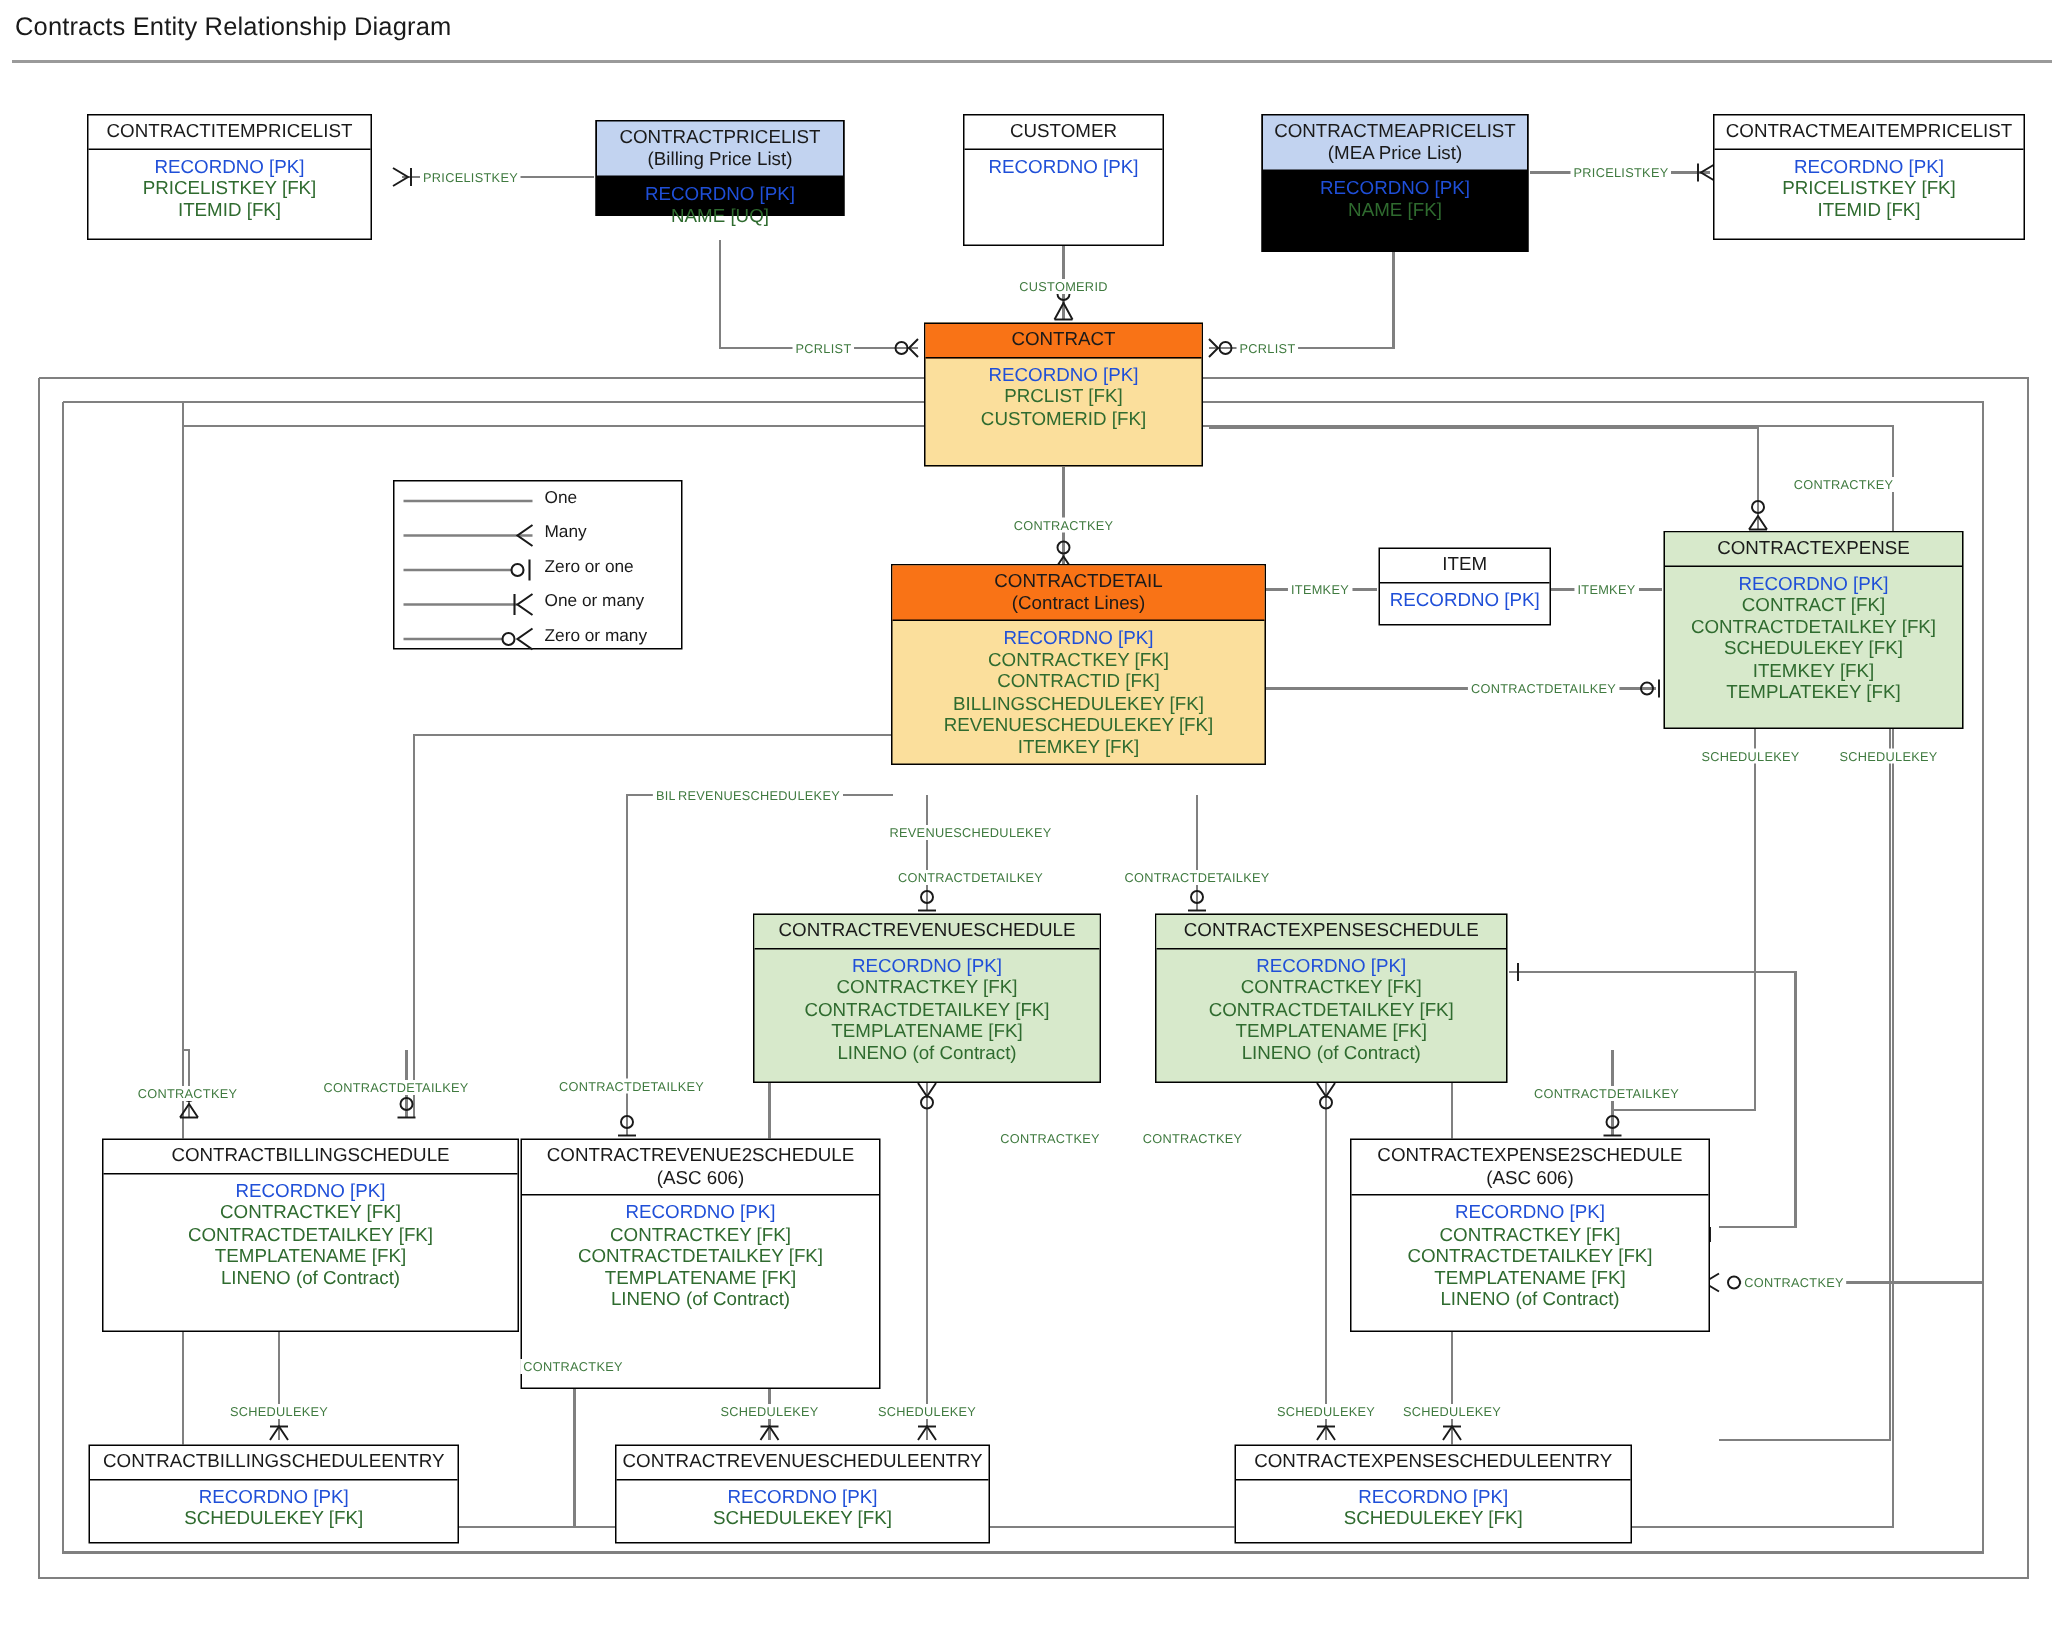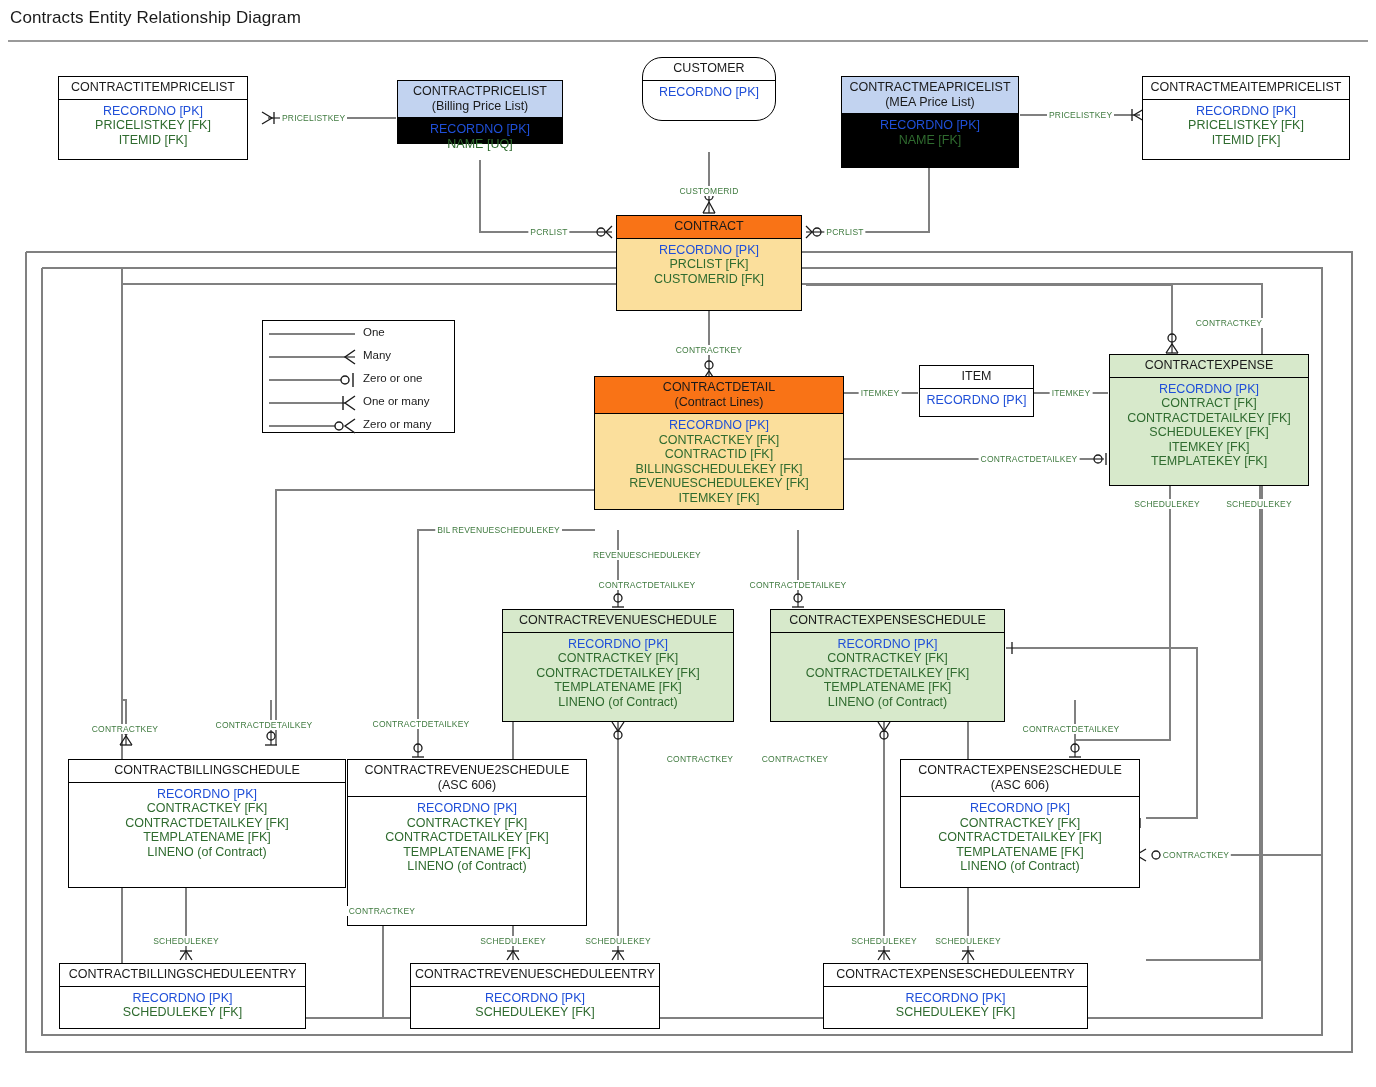--- a/index.html
+++ b/index.html
@@ -249,21 +249,21 @@
     <div class="ehead">
       <span>CONTRACTPRICELIST</span>
       <span class="sub">(Billing Price List)</span>
     </div>
     <div class="ebody">
       <div class="attr pk">RECORDNO [PK]</div>
       <div class="attr fk">NAME [UQ]</div>
     </div>
   </div>
 
-  <div class="entity" style="left:642px; top:57px; width:134px; height:64px;border-radius:20px;">
+  <div class="entity" style="left:642px; top:76px; width:134px; height:88px;">
     <div class="ehead">
       <span>CUSTOMER</span>
     </div>
     <div class="ebody">
       <div class="attr pk">RECORDNO [PK]</div>
     </div>
   </div>
 
   <div class="entity e-blue" style="left:841px; top:76px; width:178px; height:92px;">
     <div class="ehead">

